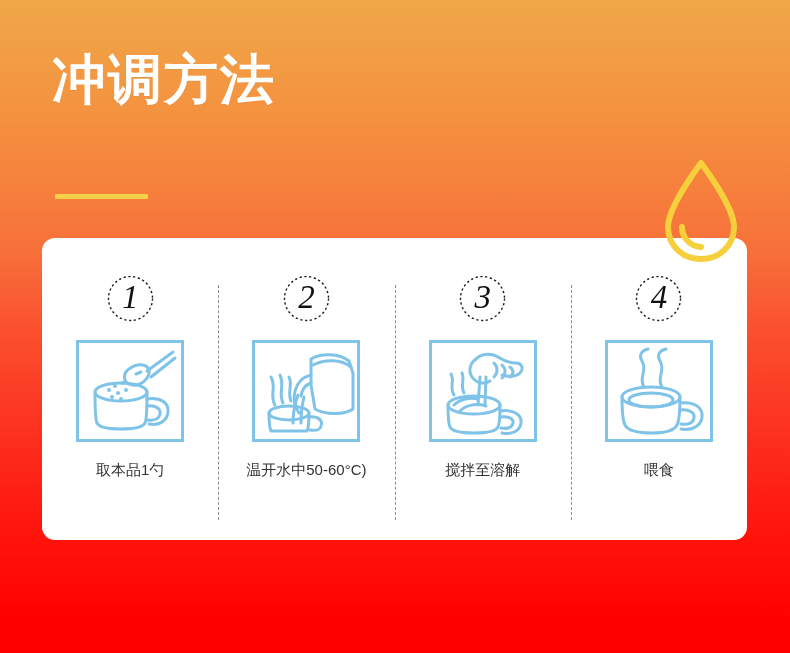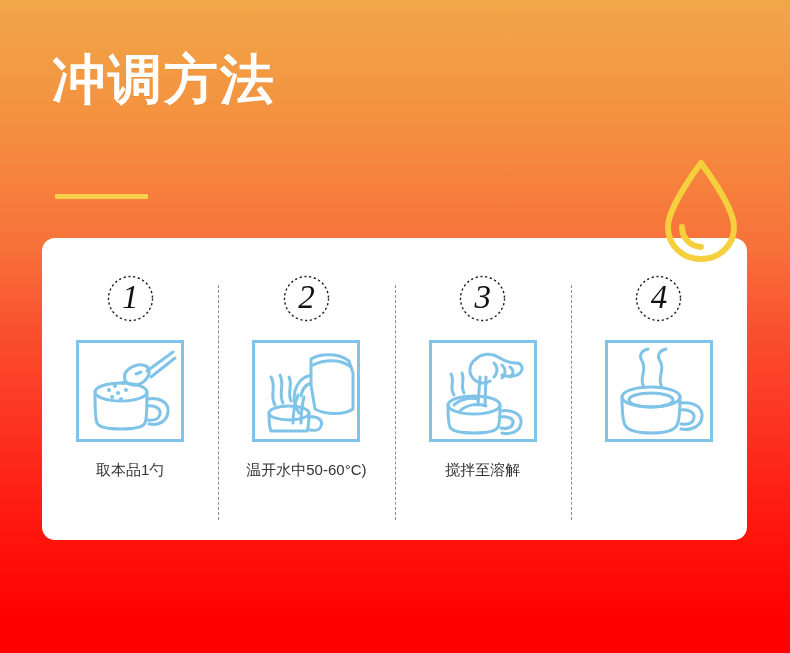--- a/index.html
+++ b/index.html
@@ -313,19 +313,20 @@
 
             <path d="M72 60 C87 58 95 65 94 74 C93 83 84 88 73 86"></path>
             <path d="M72 67 C82 66 87 70 86 75 C85 80 80 82 73 81"></path>
 
             <path d="M36 44 C30 34 40 28 34 18 C30 11 35 7 40 6"></path>
             <path d="M54 44 C48 34 58 28 52 18 C48 11 53 7 58 6"></path>
           </svg>
         </div>
 
         <div class="caption">
+          <span class="line">喂食</span>
         </div>
       </div>
 
     </div>
   </div>
 
 </div>
 
 </body></html>

